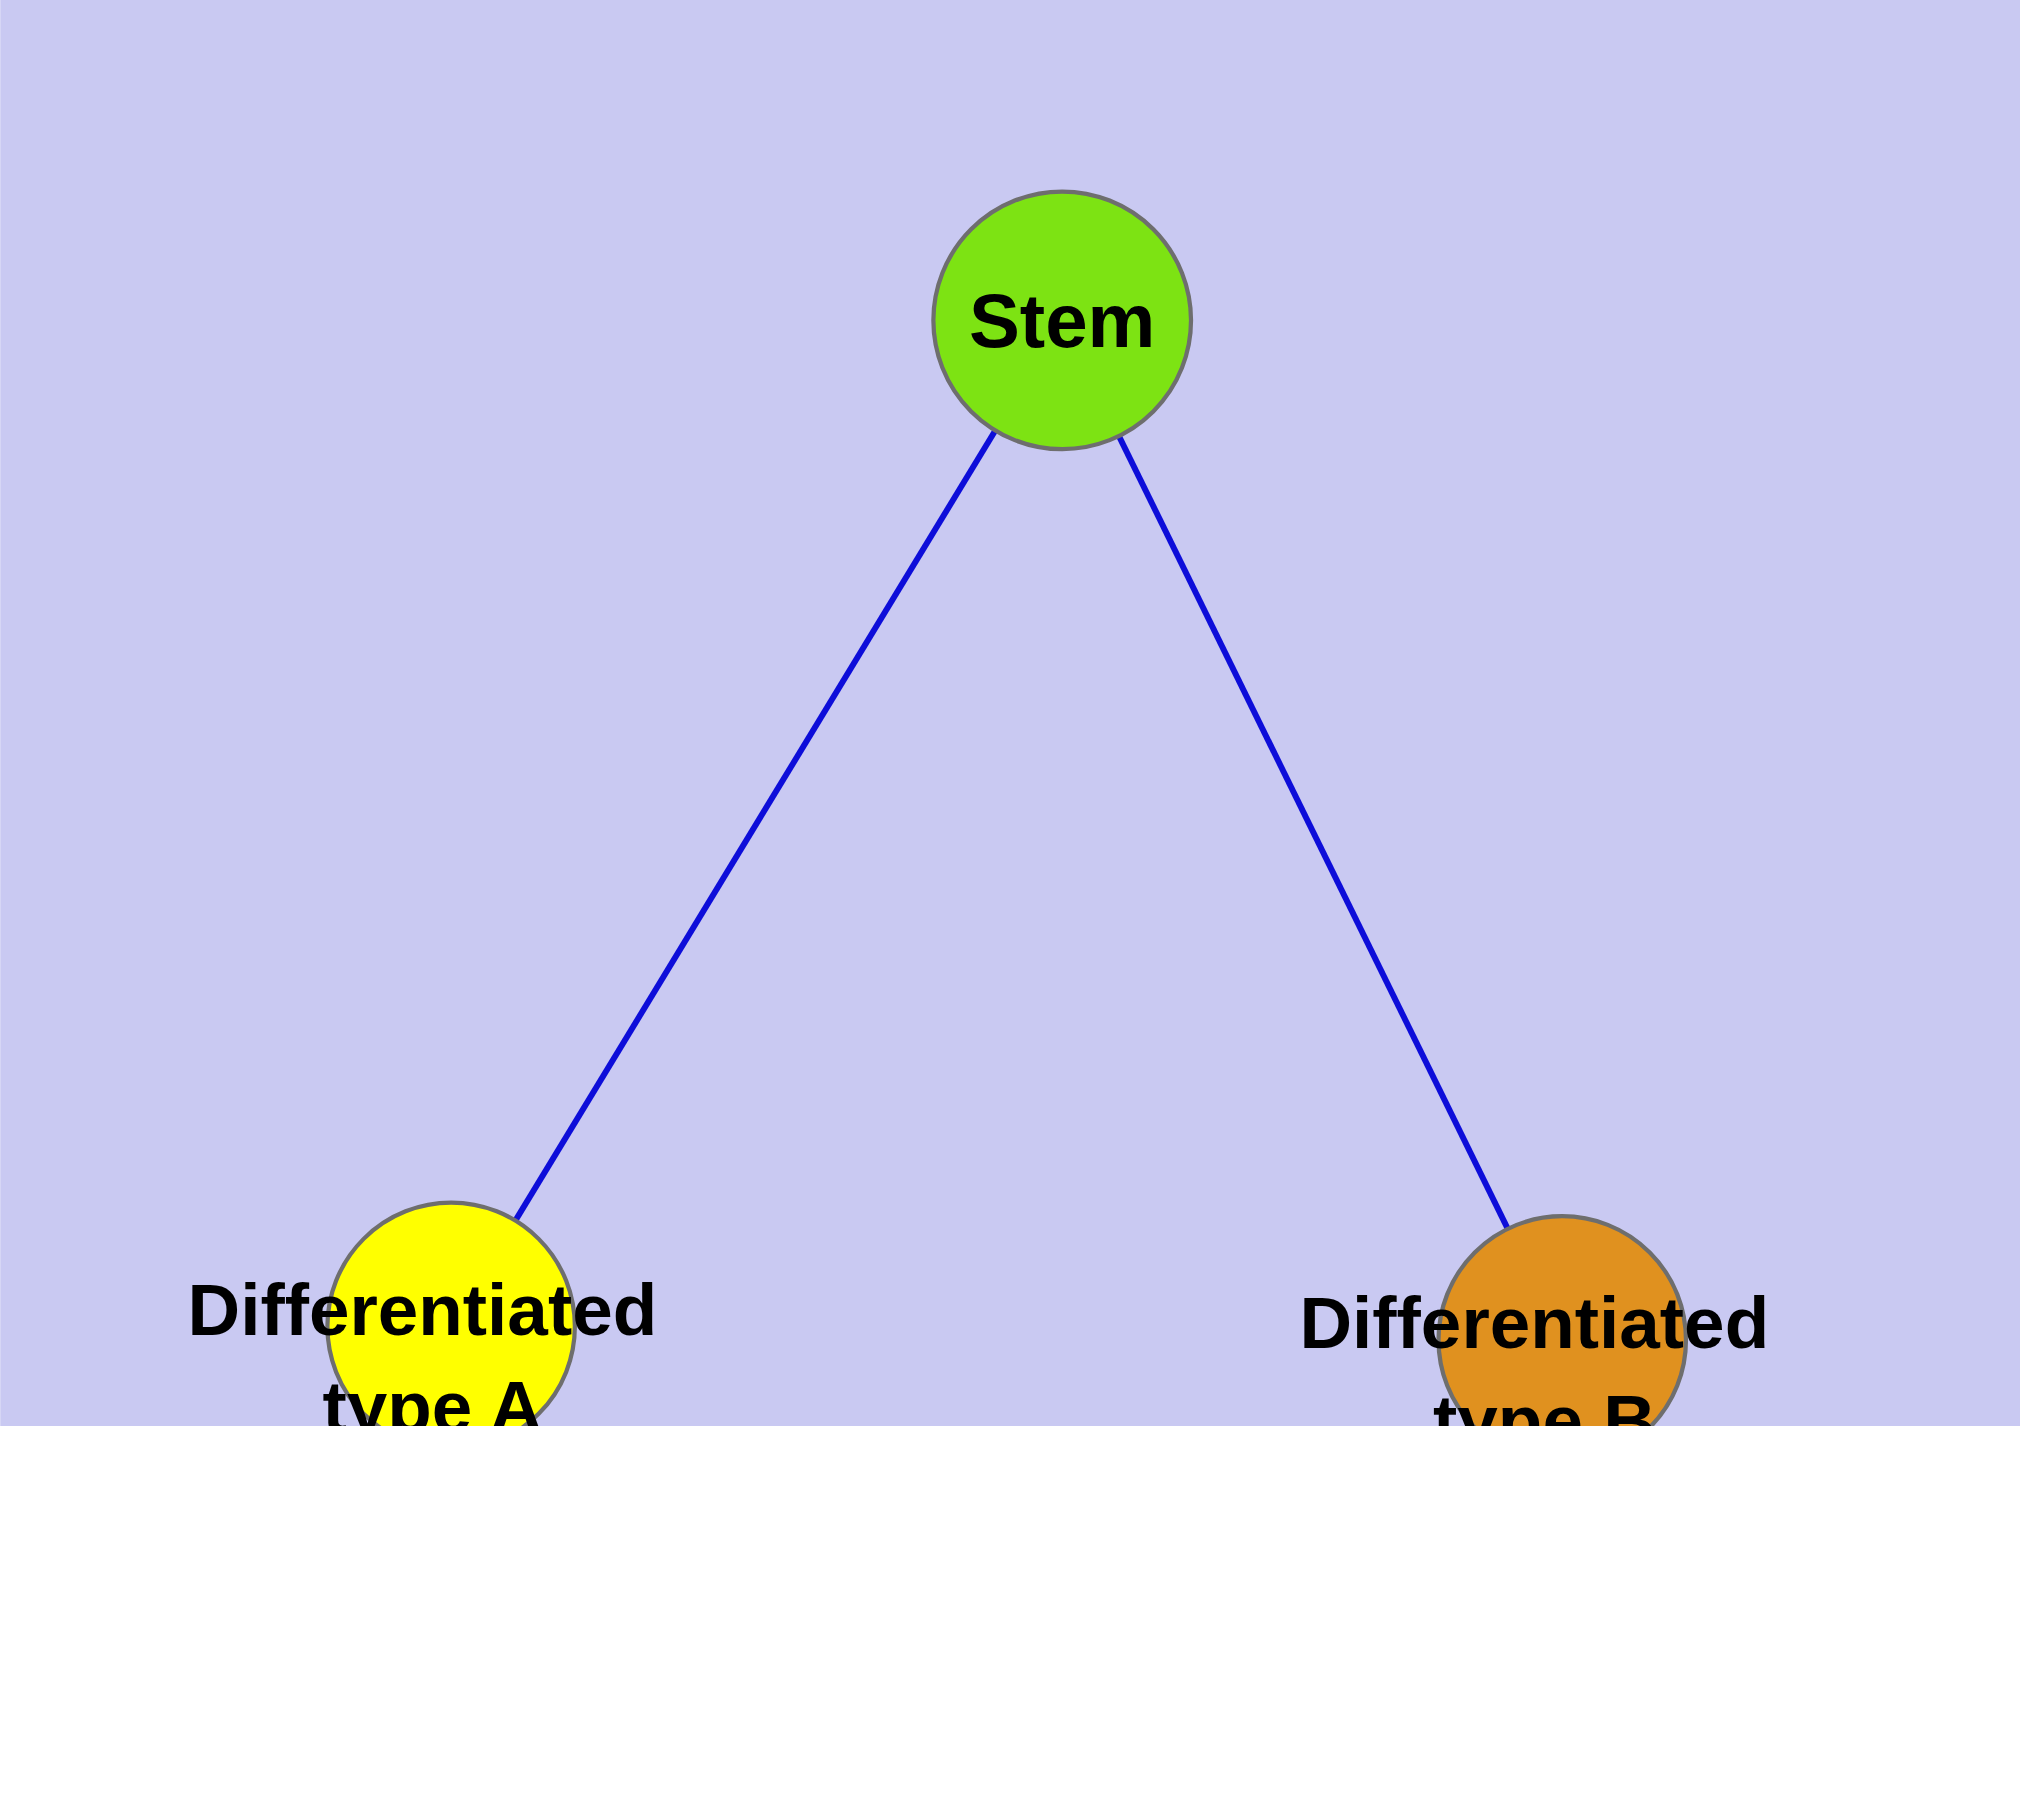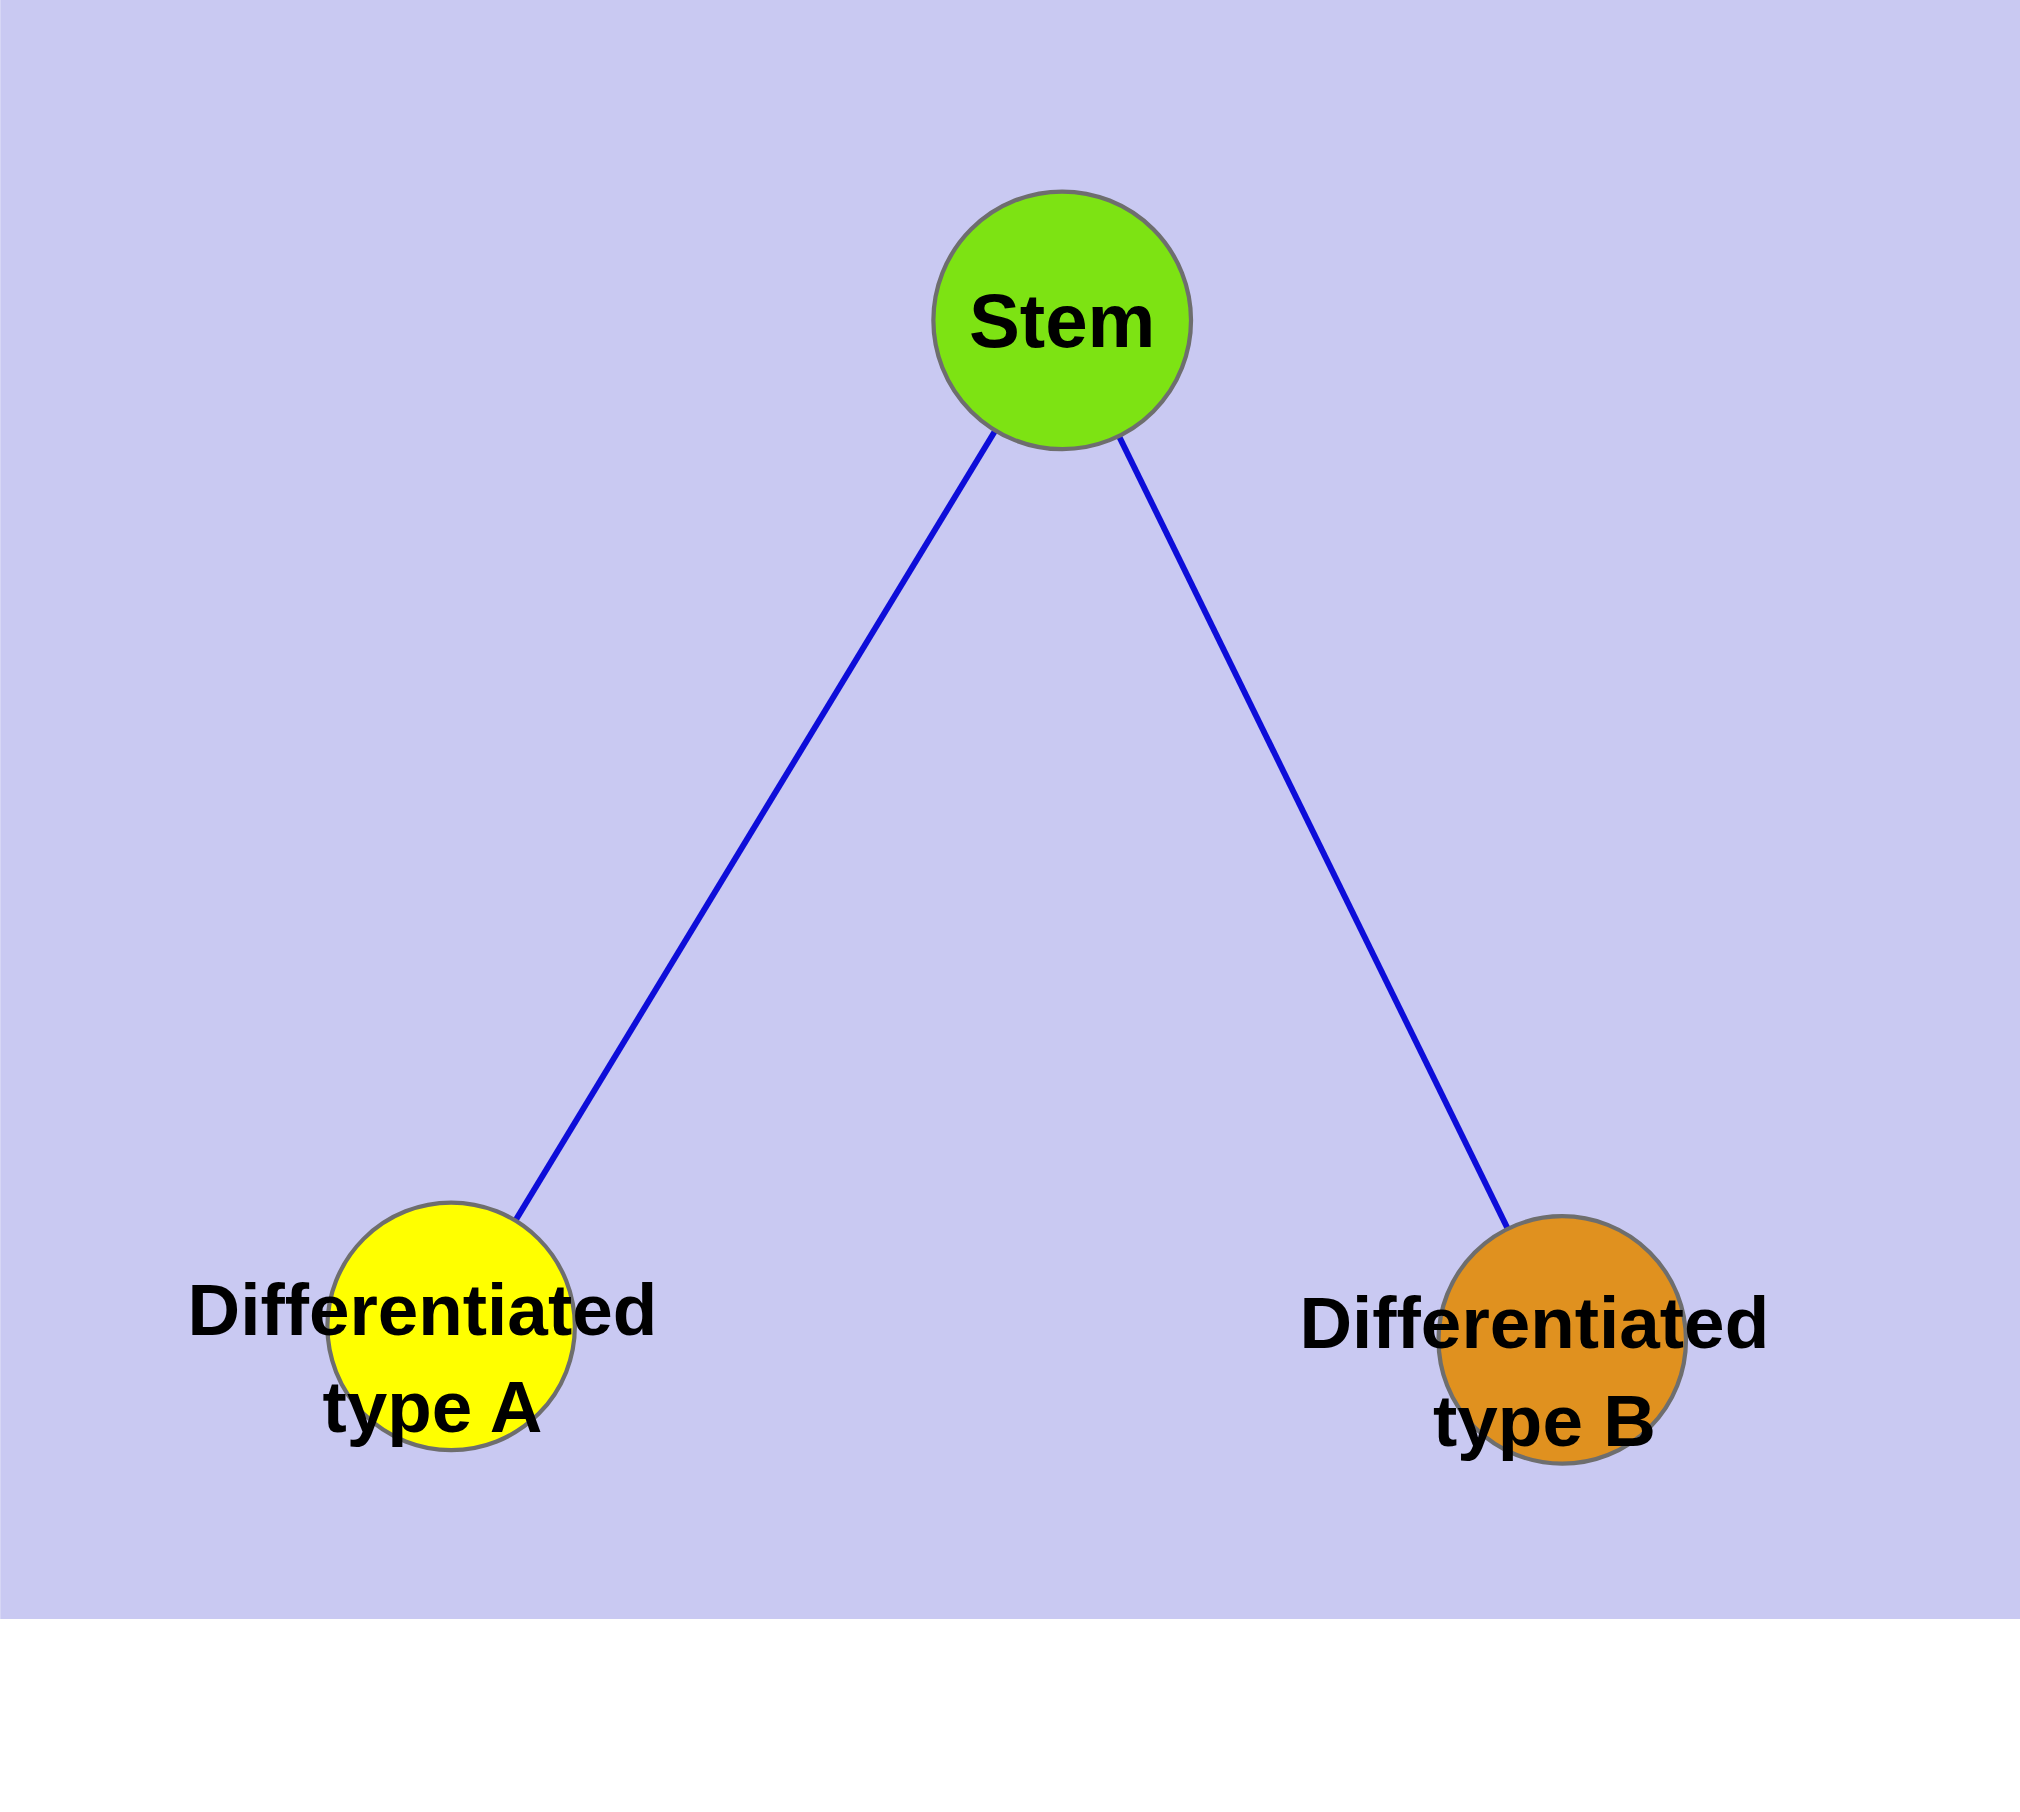--- a/index.html
+++ b/index.html
@@ -3,21 +3,21 @@
 <meta charset="utf-8">
 <style>
   html, body {
     margin: 0;
     padding: 0;
     background: #ffffff;
   }
   .canvas {
     position: relative;
     width: 2021px;
-    height: 1619px;
+    height: 1426px;
     overflow: hidden;
     font-family: "Liberation Sans", sans-serif;
   }
   svg {
     display: block;
   }
   .node-label {
     font-family: "Liberation Sans", sans-serif;
     font-weight: bold;
     font-size: 90px;

